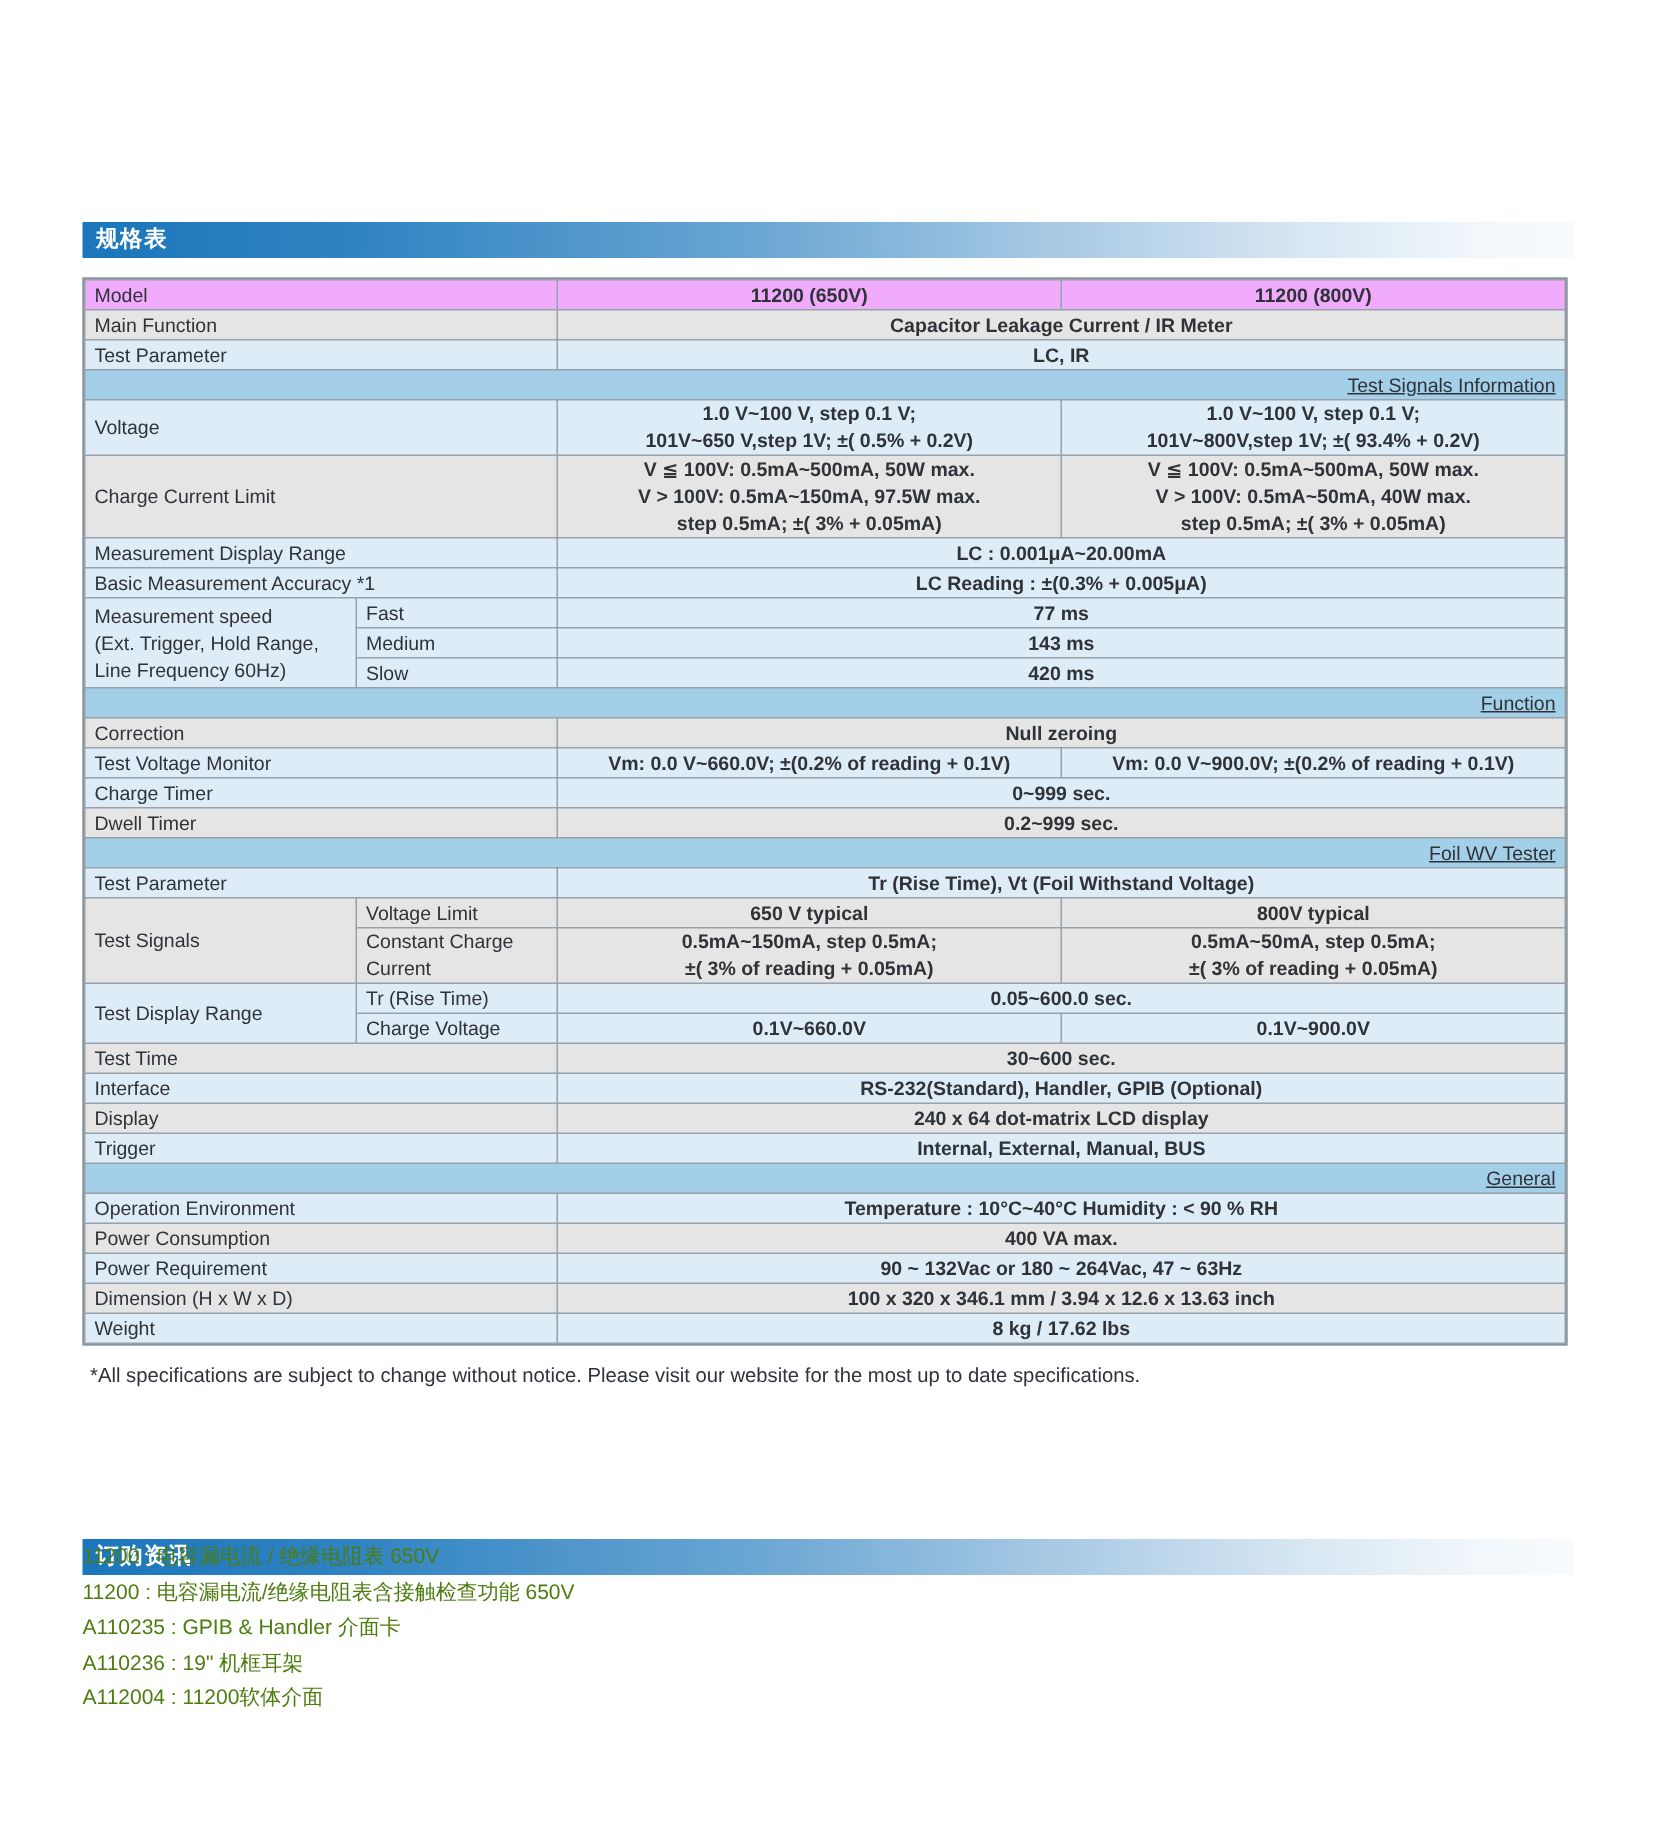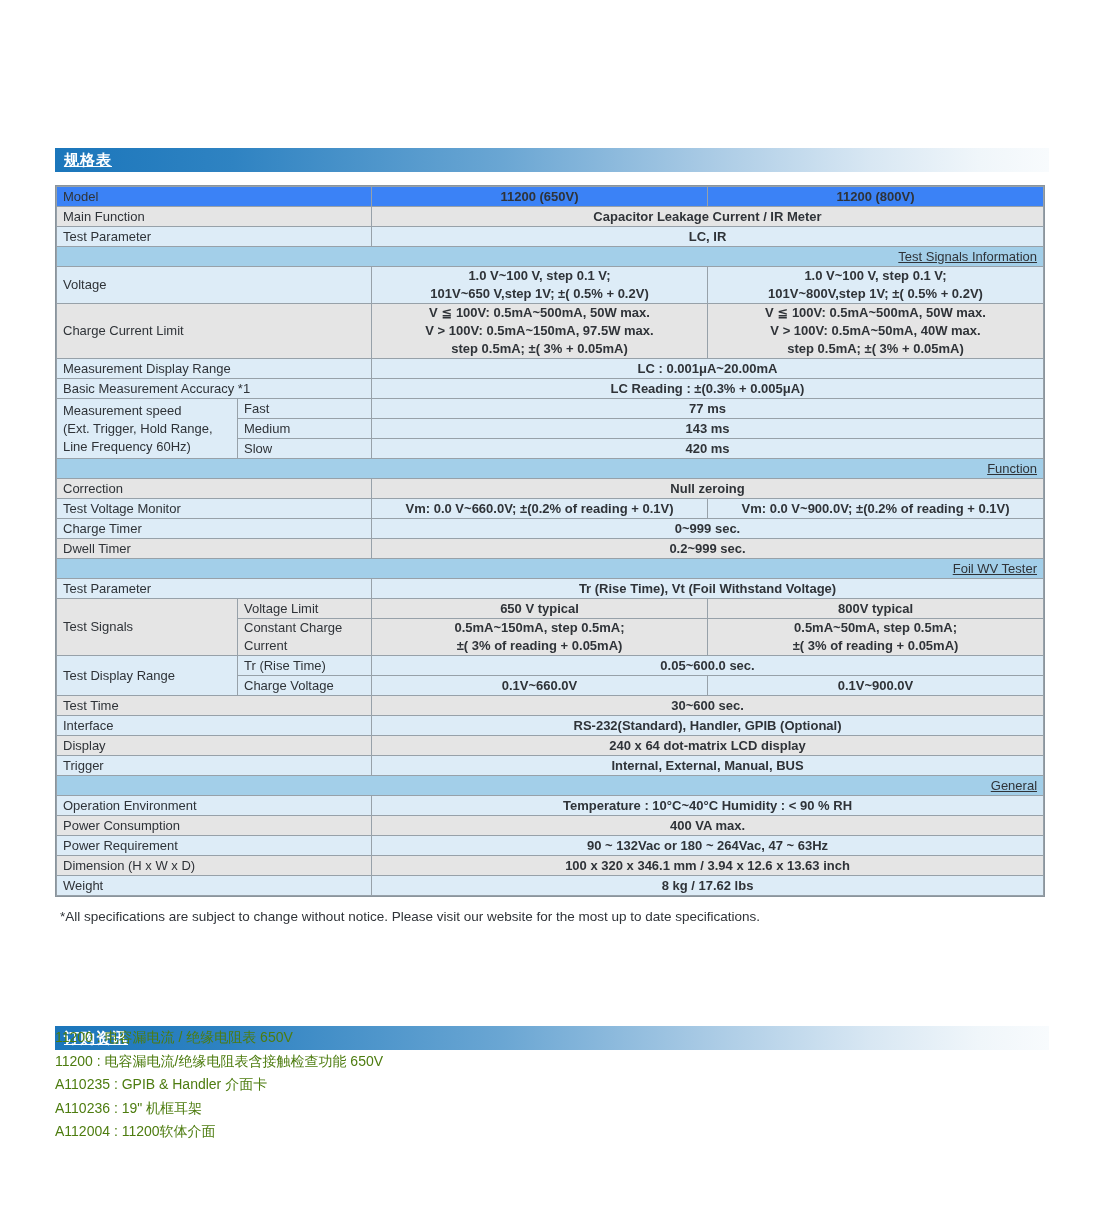--- a/index.html
+++ b/index.html
@@ -9,21 +9,21 @@
     background:#ffffff;
     font-family:"Liberation Sans","DejaVu Sans",sans-serif;
     color:#2f3338;
     overflow:hidden;
   }
   .section-bar{
     position:absolute;left:55px;width:994px;height:24px;
     background:linear-gradient(90deg,#1b76bb 0%,#2f83c2 18%,#6aa6d3 45%,#a7c9e4 65%,#d8e7f3 82%,#f0f6fa 93%,#f8fbfd 100%);
     color:#ffffff;font-weight:bold;font-size:15px;line-height:24px;
   }
-  .section-bar span{padding-left:9px;letter-spacing:1px;text-decoration:underline;}
+  .section-bar span{padding-left:9px;letter-spacing:1px;}
   .bar-spec{top:148px;}
   .bar-order{top:1026px;}
 
   table.spec{
     position:absolute;left:55px;top:185px;
     width:989px;
     border-collapse:separate;border-spacing:1px;
     background:#97a1a9;
     border:1px solid #8a949c;
     table-layout:fixed;
@@ -31,21 +31,21 @@
   }
   table.spec td{
     height:19px;
     padding:0 6px;
     vertical-align:middle;
     line-height:18px;
     overflow:hidden;
   }
   td.lbl{text-align:left;}
   td.val{text-align:center;font-weight:bold;}
-  tr.hdr td{background:#3b82f6;margin-left:48px;}
+  tr.hdr td{background:#f0abfc;margin-left:48px;}
   tr.sec td{background:#a3cfe9;text-align:right;text-decoration:underline;}
   tr.p td{background:#ddecf7;}
   tr.w td{background:#e5e5e5;}
   td.h2{height:38px;}
   td.h3{height:56px;}
   .notes{
     position:absolute;left:55px;top:907px;width:990px;
     font-size:13.5px;line-height:19.5px;color:#2f3338;
   }
   .notes .n2{padding-left:5px;}
@@ -94,21 +94,21 @@
     </tr>
 
     <tr class="p">
       <td class="lbl" colspan="2">Voltage</td>
       <td class="val h2">
         <div>1.0 V~100 V, step 0.1 V;</div>
         <div>101V~650 V,step 1V; ±( 0.5% + 0.2V)</div>
       </td>
       <td class="val h2">
         <div>1.0 V~100 V, step 0.1 V;</div>
-        <div>101V~800V,step 1V; ±( 0.5% + 0.2V)</div>
+        <div>101V~800V,step 1V; ±( 93.4% + 0.2V)</div>
       </td>
     </tr>
 
     <tr class="w">
       <td class="lbl" colspan="2">Charge Current Limit</td>
       <td class="val h3">
         <div>V ≦ 100V: 0.5mA~500mA, 50W max.</div>
         <div>V &gt; 100V: 0.5mA~150mA, 97.5W max.</div>
         <div>step 0.5mA; ±( 3% + 0.05mA)</div>
       </td>

